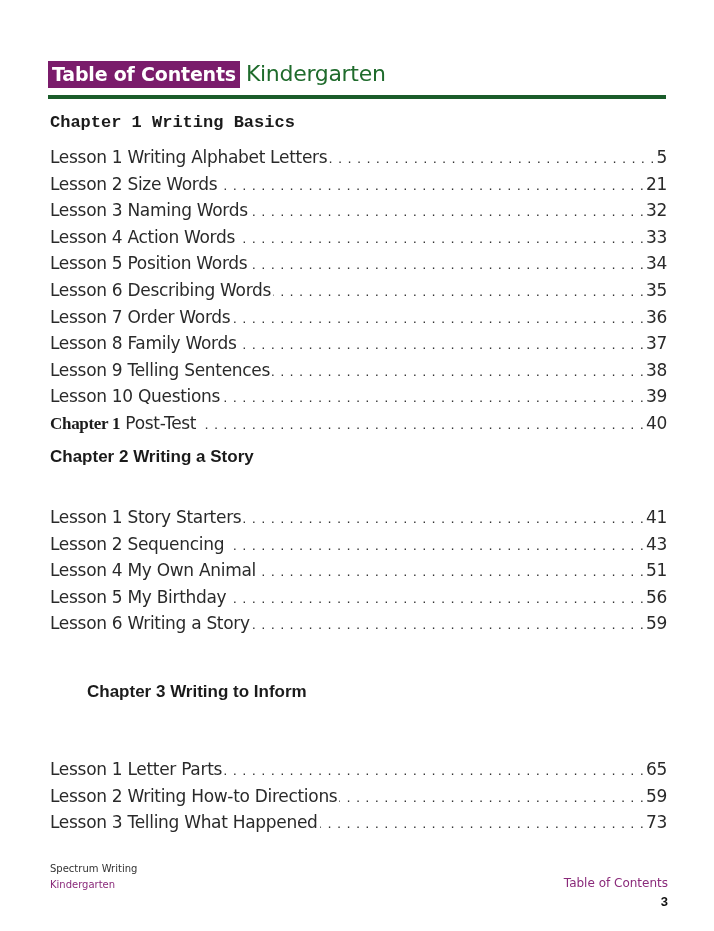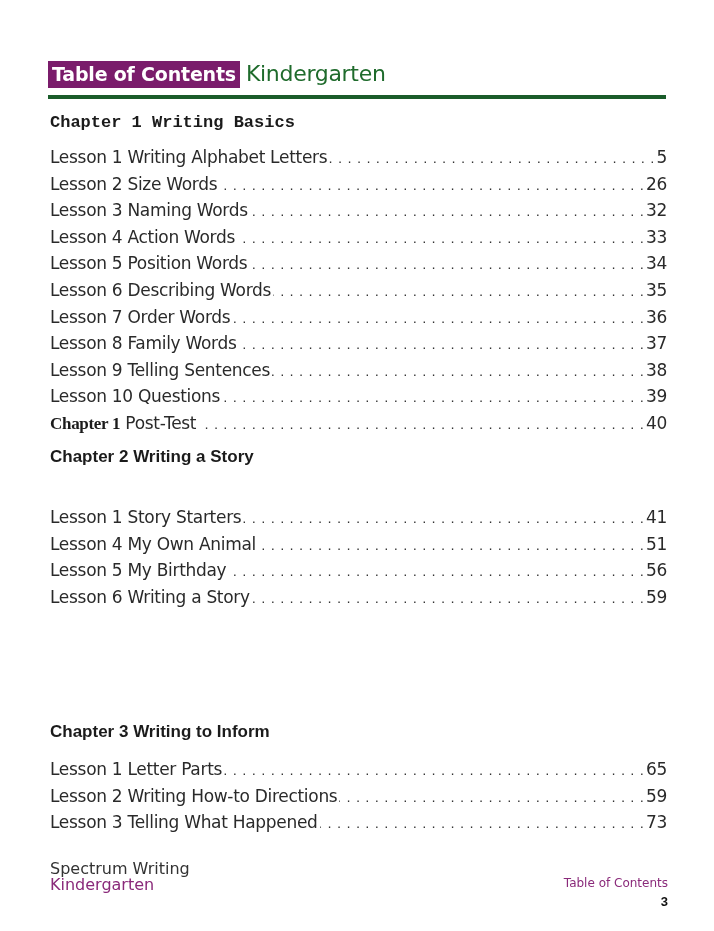--- a/index.html
+++ b/index.html
@@ -29,21 +29,21 @@
   .toc-leader {
     flex: 1 1 auto; overflow: hidden; margin: 0 2px; letter-spacing: 4.4px; color: #333; font-size: 13px;
   }
   .toc-leader::before {
     content: ". . . . . . . . . . . . . . . . . . . . . . . . . . . . . . . . . . . . . . . . . . . . . . . . . . . . . . . . . . . . . . . . . . . . . . . . . . . . . . . . . . . . . . . . ";
     letter-spacing: 0; word-spacing: 1.2px;
   }
   .toc-leader { direction: rtl; text-align: left; }
   .toc-page { flex: 0 0 auto; font-size: 17px; letter-spacing: -0.3px; }
 
-  .footer-left { position: absolute; left: 50px; top: 861px; font-size: 16px; line-height: 16px; }
+  .footer-left { position: absolute; left: 50px; top: 861px; font-size: 10px; line-height: 16px; }
   .footer-left .series { color: #333; }
   .footer-left .grade { color: #8a2a7a; }
   .footer-right { position: absolute; right: 46px; top: 875px; text-align: right; font-size: 12px; line-height: 16px; }
   .footer-right .section { color: #8a2a7a; }
   .footer-right .pnum { font-family: "Liberation Sans", sans-serif; font-weight: bold; color: #111; font-size: 13px; margin-top: 3px; }
 </style>
 </head>
 <body>
 
 <div class="title-wrap">
@@ -55,21 +55,21 @@
 <div class="chapter-head" style="top:113px;font-family:Liberation Mono, monospace;">Chapter 1 Writing Basics</div>
 <ul class="toc-list" style="top:147px;">
     <li class="toc-row">
       <span class="toc-label"><span>Lesson 1 Writing Alphabet Letters</span></span>
       <span class="toc-leader"></span>
       <span class="toc-page">5</span>
     </li>
     <li class="toc-row">
       <span class="toc-label"><span>Lesson 2 Size Words</span></span>
       <span class="toc-leader"></span>
-      <span class="toc-page">26</span>
+      <span class="toc-page">21</span>
     </li>
     <li class="toc-row">
       <span class="toc-label"><span>Lesson 3 Naming Words</span></span>
       <span class="toc-leader"></span>
       <span class="toc-page">32</span>
     </li>
     <li class="toc-row">
       <span class="toc-label"><span>Lesson 4 Action Words</span></span>
       <span class="toc-leader"></span>
       <span class="toc-page">33</span>
@@ -112,37 +112,42 @@
   </ul>
 
 <div class="chapter-head" style="top:447px;">Chapter 2 Writing a Story</div>
 <ul class="toc-list" style="top:507px;">
     <li class="toc-row">
       <span class="toc-label"><span>Lesson 1 Story Starters</span></span>
       <span class="toc-leader"></span>
       <span class="toc-page">41</span>
     </li>
     <li class="toc-row">
+      <span class="toc-label"><span>Lesson 2 Sequencing</span></span>
+      <span class="toc-leader"></span>
+      <span class="toc-page">43</span>
+    </li>
+    <li class="toc-row">
       <span class="toc-label"><span>Lesson 4 My Own Animal</span></span>
       <span class="toc-leader"></span>
       <span class="toc-page">51</span>
     </li>
     <li class="toc-row">
       <span class="toc-label"><span>Lesson 5 My Birthday</span></span>
       <span class="toc-leader"></span>
       <span class="toc-page">56</span>
     </li>
     <li class="toc-row">
       <span class="toc-label"><span>Lesson 6 Writing a Story</span></span>
       <span class="toc-leader"></span>
       <span class="toc-page">59</span>
     </li>
   </ul>
 
-<div class="chapter-head" style="top:722px;">Chapter 3 Writing to Inform</div>
+<div class="chapter-head" style="top:682px;margin-left:37px;">Chapter 3 Writing to Inform</div>
 <ul class="toc-list" style="top:759px;">
     <li class="toc-row">
       <span class="toc-label"><span>Lesson 1 Letter Parts</span></span>
       <span class="toc-leader"></span>
       <span class="toc-page">65</span>
     </li>
     <li class="toc-row">
       <span class="toc-label"><span>Lesson 2 Writing How-to Directions</span></span>
       <span class="toc-leader"></span>
       <span class="toc-page">59</span>

